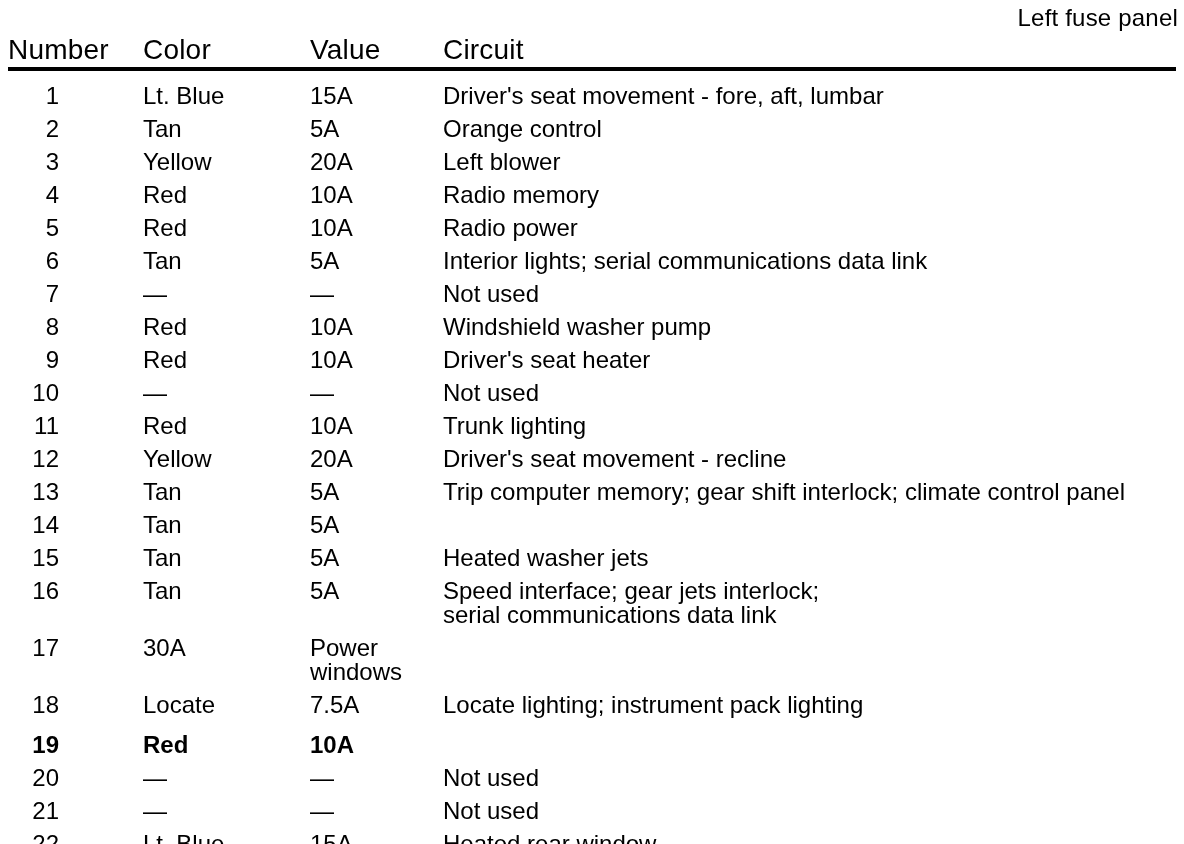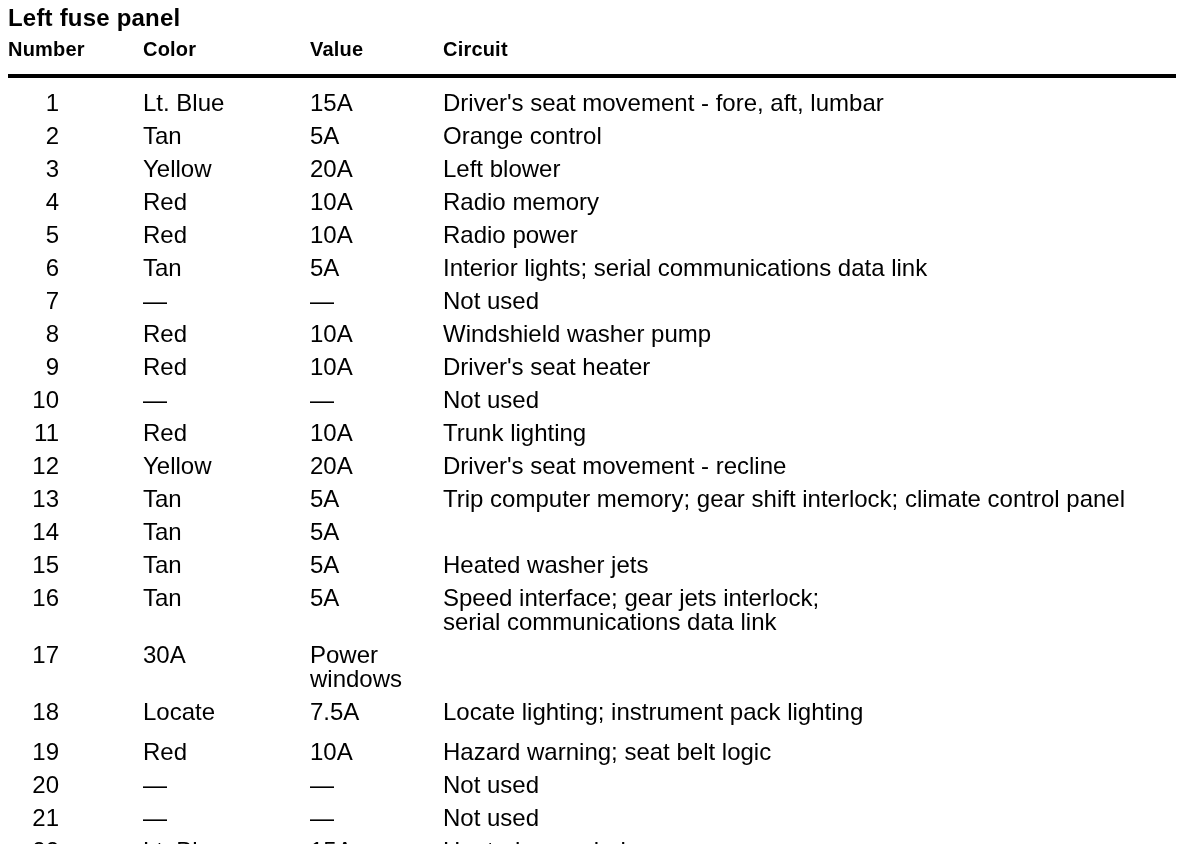--- a/index.html
+++ b/index.html
@@ -8,49 +8,50 @@
     height: 844px;
     box-sizing: border-box;
     padding: 5px 0 0 8px;
     background: #ffffff;
     color: #000000;
     font-family: "Liberation Sans", sans-serif;
     overflow: hidden;
   }
   .title {
     font-size: 24px;
-    font-weight: bold;
+    font-weight: normal;
     line-height: 26px;
     letter-spacing: 0.2px;
-    margin: 0 0 6px 0;
+    margin: 0 6px 6px 0;
+    text-align: right;
   }
   .header-row {
     display: grid;
     grid-template-columns: 135px 167px 133px 1fr;
-    font-size: 20px;
-    font-weight: bold;
+    font-size: 28px;
+    font-weight: normal;
     line-height: 25px;
     letter-spacing: 0.2px;
-    padding-bottom: 12px;
+    padding-bottom: 5px;
   }
   .rule {
     height: 0;
     border-bottom: 4px solid #000000;
     width: 1168px;
   }
   .rows { margin-top: 8px; }
   .row {
     display: grid;
     grid-template-columns: 135px 167px 133px 1fr;
     font-size: 24px;
     line-height: 24px;
     padding: 4.5px 0;
     align-items: start;
   }
-  .row.group-gap { margin-top: 7px; }
+  .row.group-gap { margin-top: 7px; font-weight: bold; }
   .cell-number {
     text-align: right;
     padding-right: 84px;
   }
   .cell-circuit {
     white-space: pre-line;
     padding-right: 6px;
   }
 </style>
 </head>
@@ -173,21 +174,20 @@
       <div class="row">
     <div class="cell-number">18</div>
     <div class="cell-color">Locate</div>
     <div class="cell-value">7.5A</div>
     <div class="cell-circuit">Locate lighting; instrument pack lighting</div>
   </div>
       <div class="row group-gap">
     <div class="cell-number">19</div>
     <div class="cell-color">Red</div>
     <div class="cell-value">10A</div>
-    <div class="cell-circuit">Hazard warning; seat belt logic</div>
   </div>
       <div class="row">
     <div class="cell-number">20</div>
     <div class="cell-color">—</div>
     <div class="cell-value">—</div>
     <div class="cell-circuit">Not used</div>
   </div>
       <div class="row">
     <div class="cell-number">21</div>
     <div class="cell-color">—</div>

